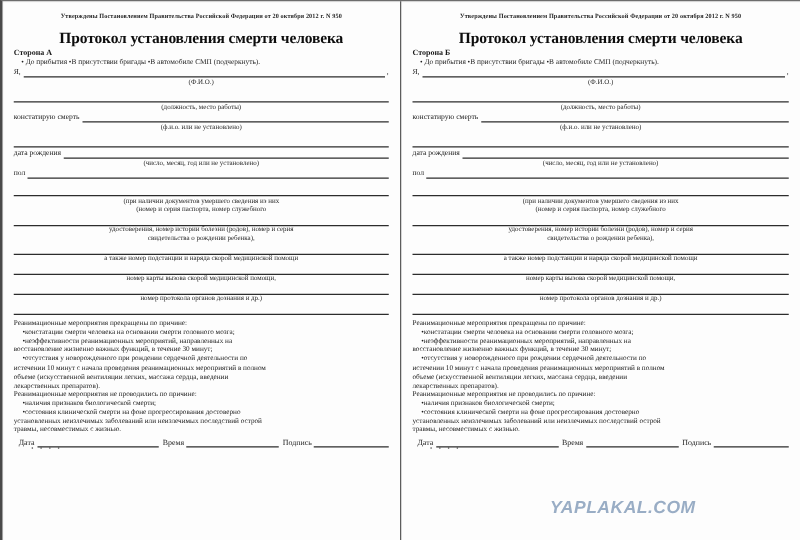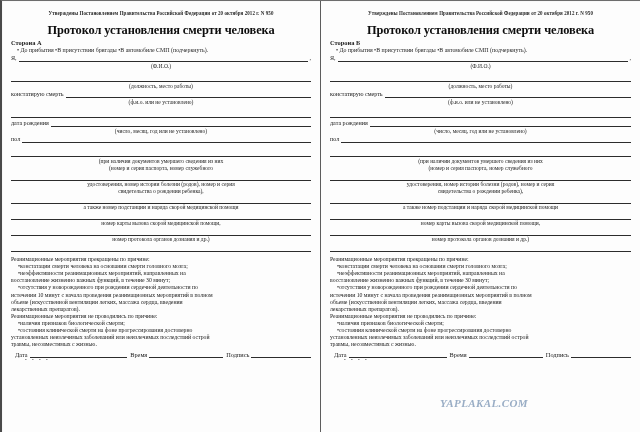--- a/index.html
+++ b/index.html
@@ -156,22 +156,22 @@
     padding-left: 14px;
     margin-top: -1px;
     letter-spacing: 2px;
   }
 
   
   #watermark {
     position: absolute;
     left: 438px;
     top: 396px;
-    font-family: Liberation Serif, serif;
-    font-size: 11px;
+    font-family: Liberation Sans, sans-serif;
+    font-size: 14px;
     font-weight: bold;
     font-style: italic;
     letter-spacing: .4px;
     color: rgba(70,105,150,.55);
     text-shadow: 0 0 1px rgba(255,255,255,.85);
     white-space: nowrap;
     pointer-events: none;
     z-index: 5;
   }
 </style>

